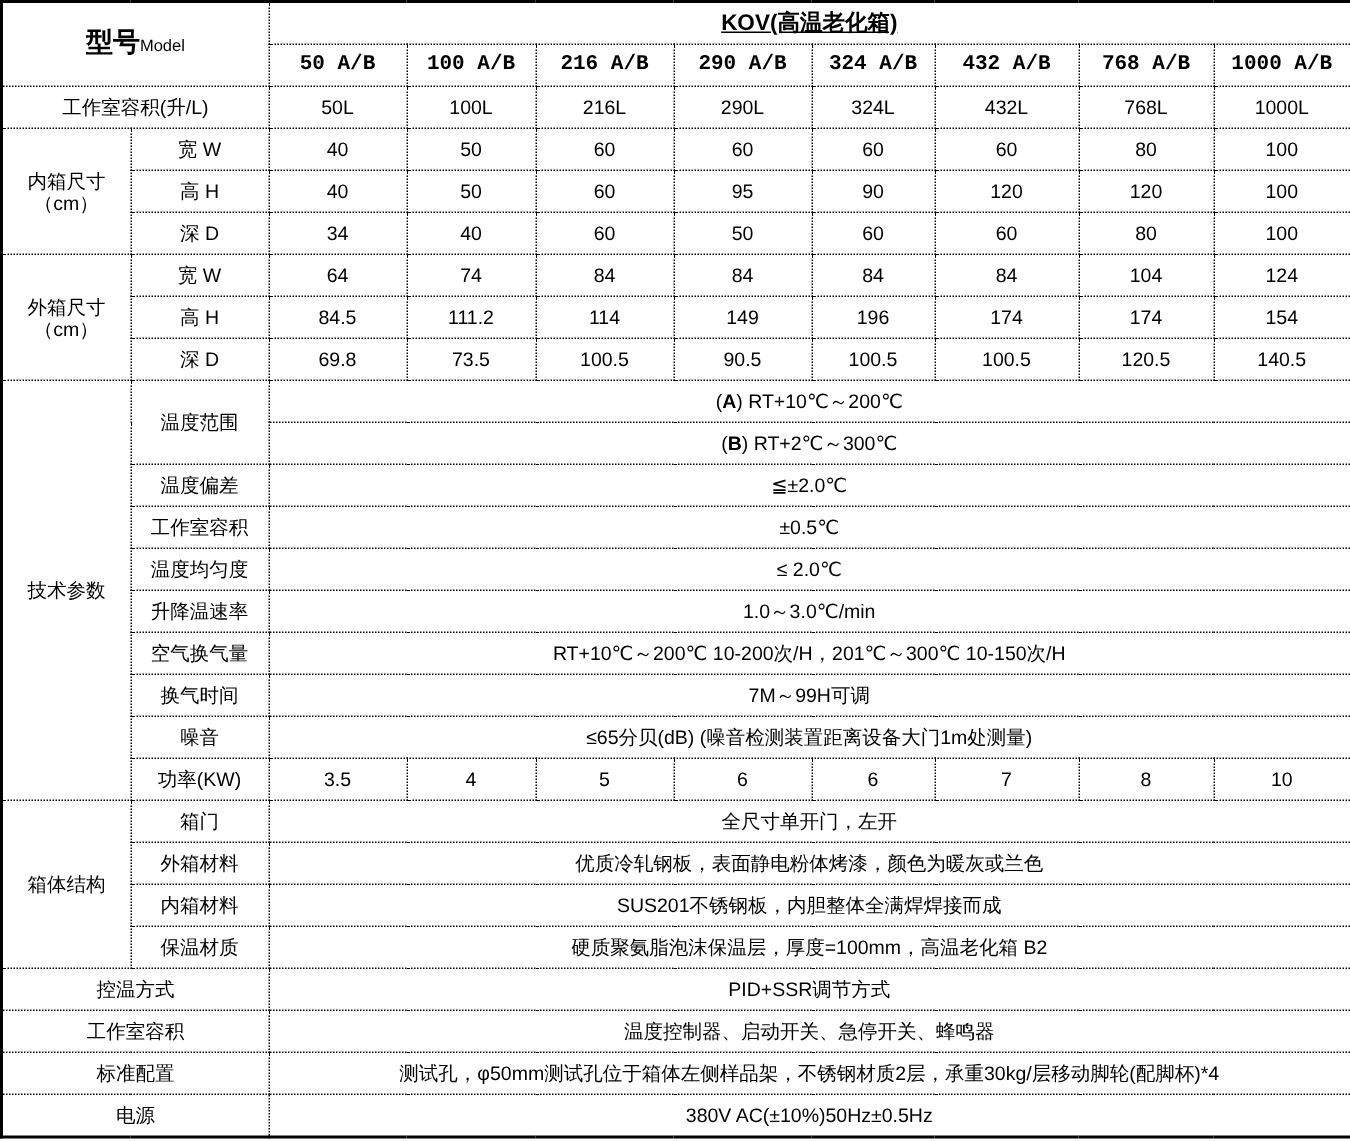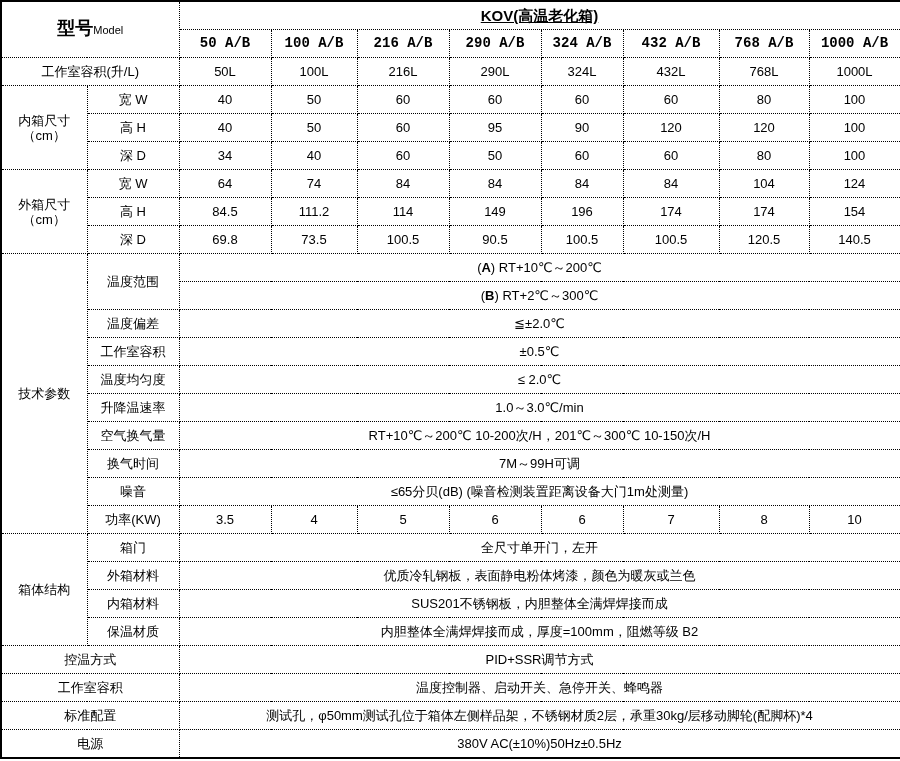--- a/index.html
+++ b/index.html
@@ -204,21 +204,21 @@
   <tr>
     <td>外箱材料</td>
     <td colspan="8">优质冷轧钢板，表面静电粉体烤漆，颜色为暖灰或兰色</td>
   </tr>
   <tr>
     <td>内箱材料</td>
     <td colspan="8">SUS201不锈钢板，内胆整体全满焊焊接而成</td>
   </tr>
   <tr>
     <td>保温材质</td>
-    <td colspan="8">内胆整体全满焊焊接而成，厚度=100mm，阻燃等级 B2</td>
+    <td colspan="8">硬质聚氨脂泡沫保温层，厚度=100mm，高温老化箱 B2</td>
   </tr>
 
   <tr>
     <td colspan="2" class="left">控温方式</td>
     <td colspan="8">PID+SSR调节方式</td>
   </tr>
   <tr>
     <td colspan="2" class="left">工作室容积</td>
     <td colspan="8">温度控制器、启动开关、急停开关、蜂鸣器</td>
   </tr>

